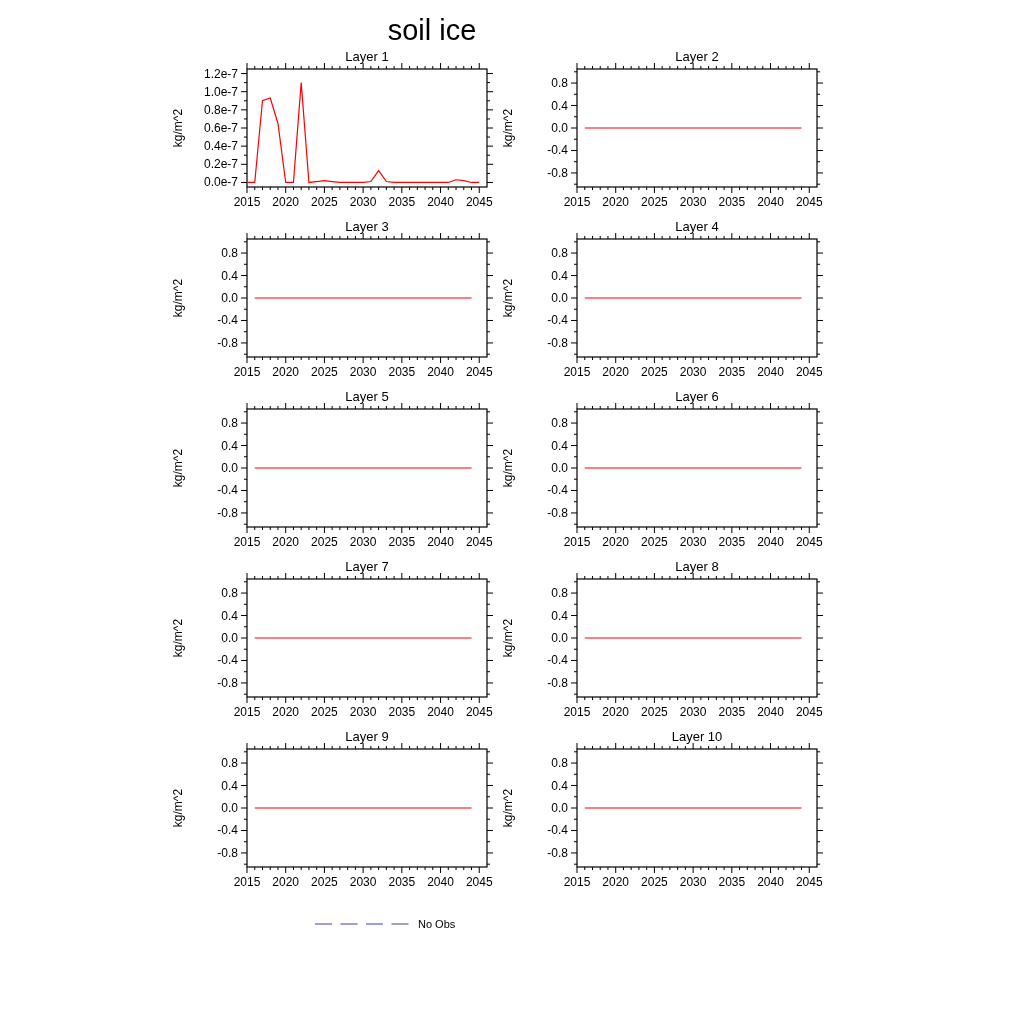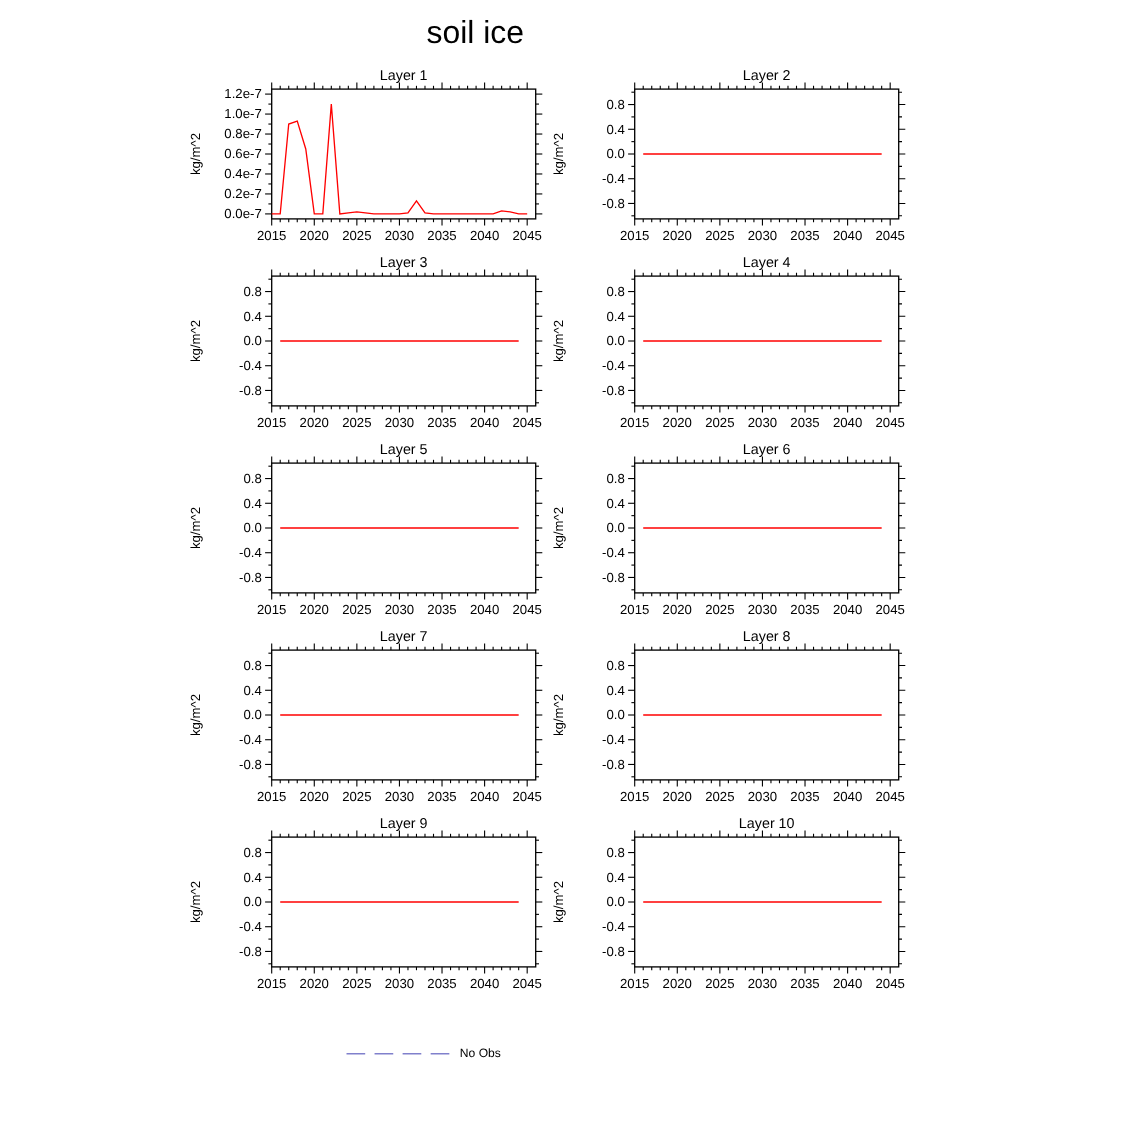--- a/index.html
+++ b/index.html
@@ -1,24 +1,24 @@
 <!DOCTYPE html>
 <html><head>
 <meta charset="utf-8">
 <style>
   html,body{margin:0;padding:0;background:#ffffff;}
   body{font-family:"Liberation Sans",sans-serif;}
   .page{position:relative;width:864px;height:1024px;background:#ffffff;overflow:hidden;}
   .main-title{text-align:center;padding-top:14px;font-size:29px;color:#000;}
-  .panels{display:grid;grid-template-columns:330px 330px;margin-left:162px;margin-top:14px;}
+  .panels{display:grid;grid-template-columns:330px 330px;margin-left:162px;margin-top:2px;}
   .panels svg{overflow:visible;display:block;}
   svg text{font-family:"Liberation Sans",sans-serif;fill:#000;}
   .legend-row{position:absolute;display:flex;align-items:center;gap:7px;font-size:11px;color:#000;}
   .legend-row svg{overflow:visible;}
-  #legend-no-obs{top:952px;left:315px;}
+  #legend-no-obs{top:918px;left:315px;}
   #legend-model{top:990px;left:313px;}
 </style>
 </head>
 <body>
 
 <div class="page">
 
   <div class="main-title">soil ice</div>
 
   <div class="panels" id="panels">

